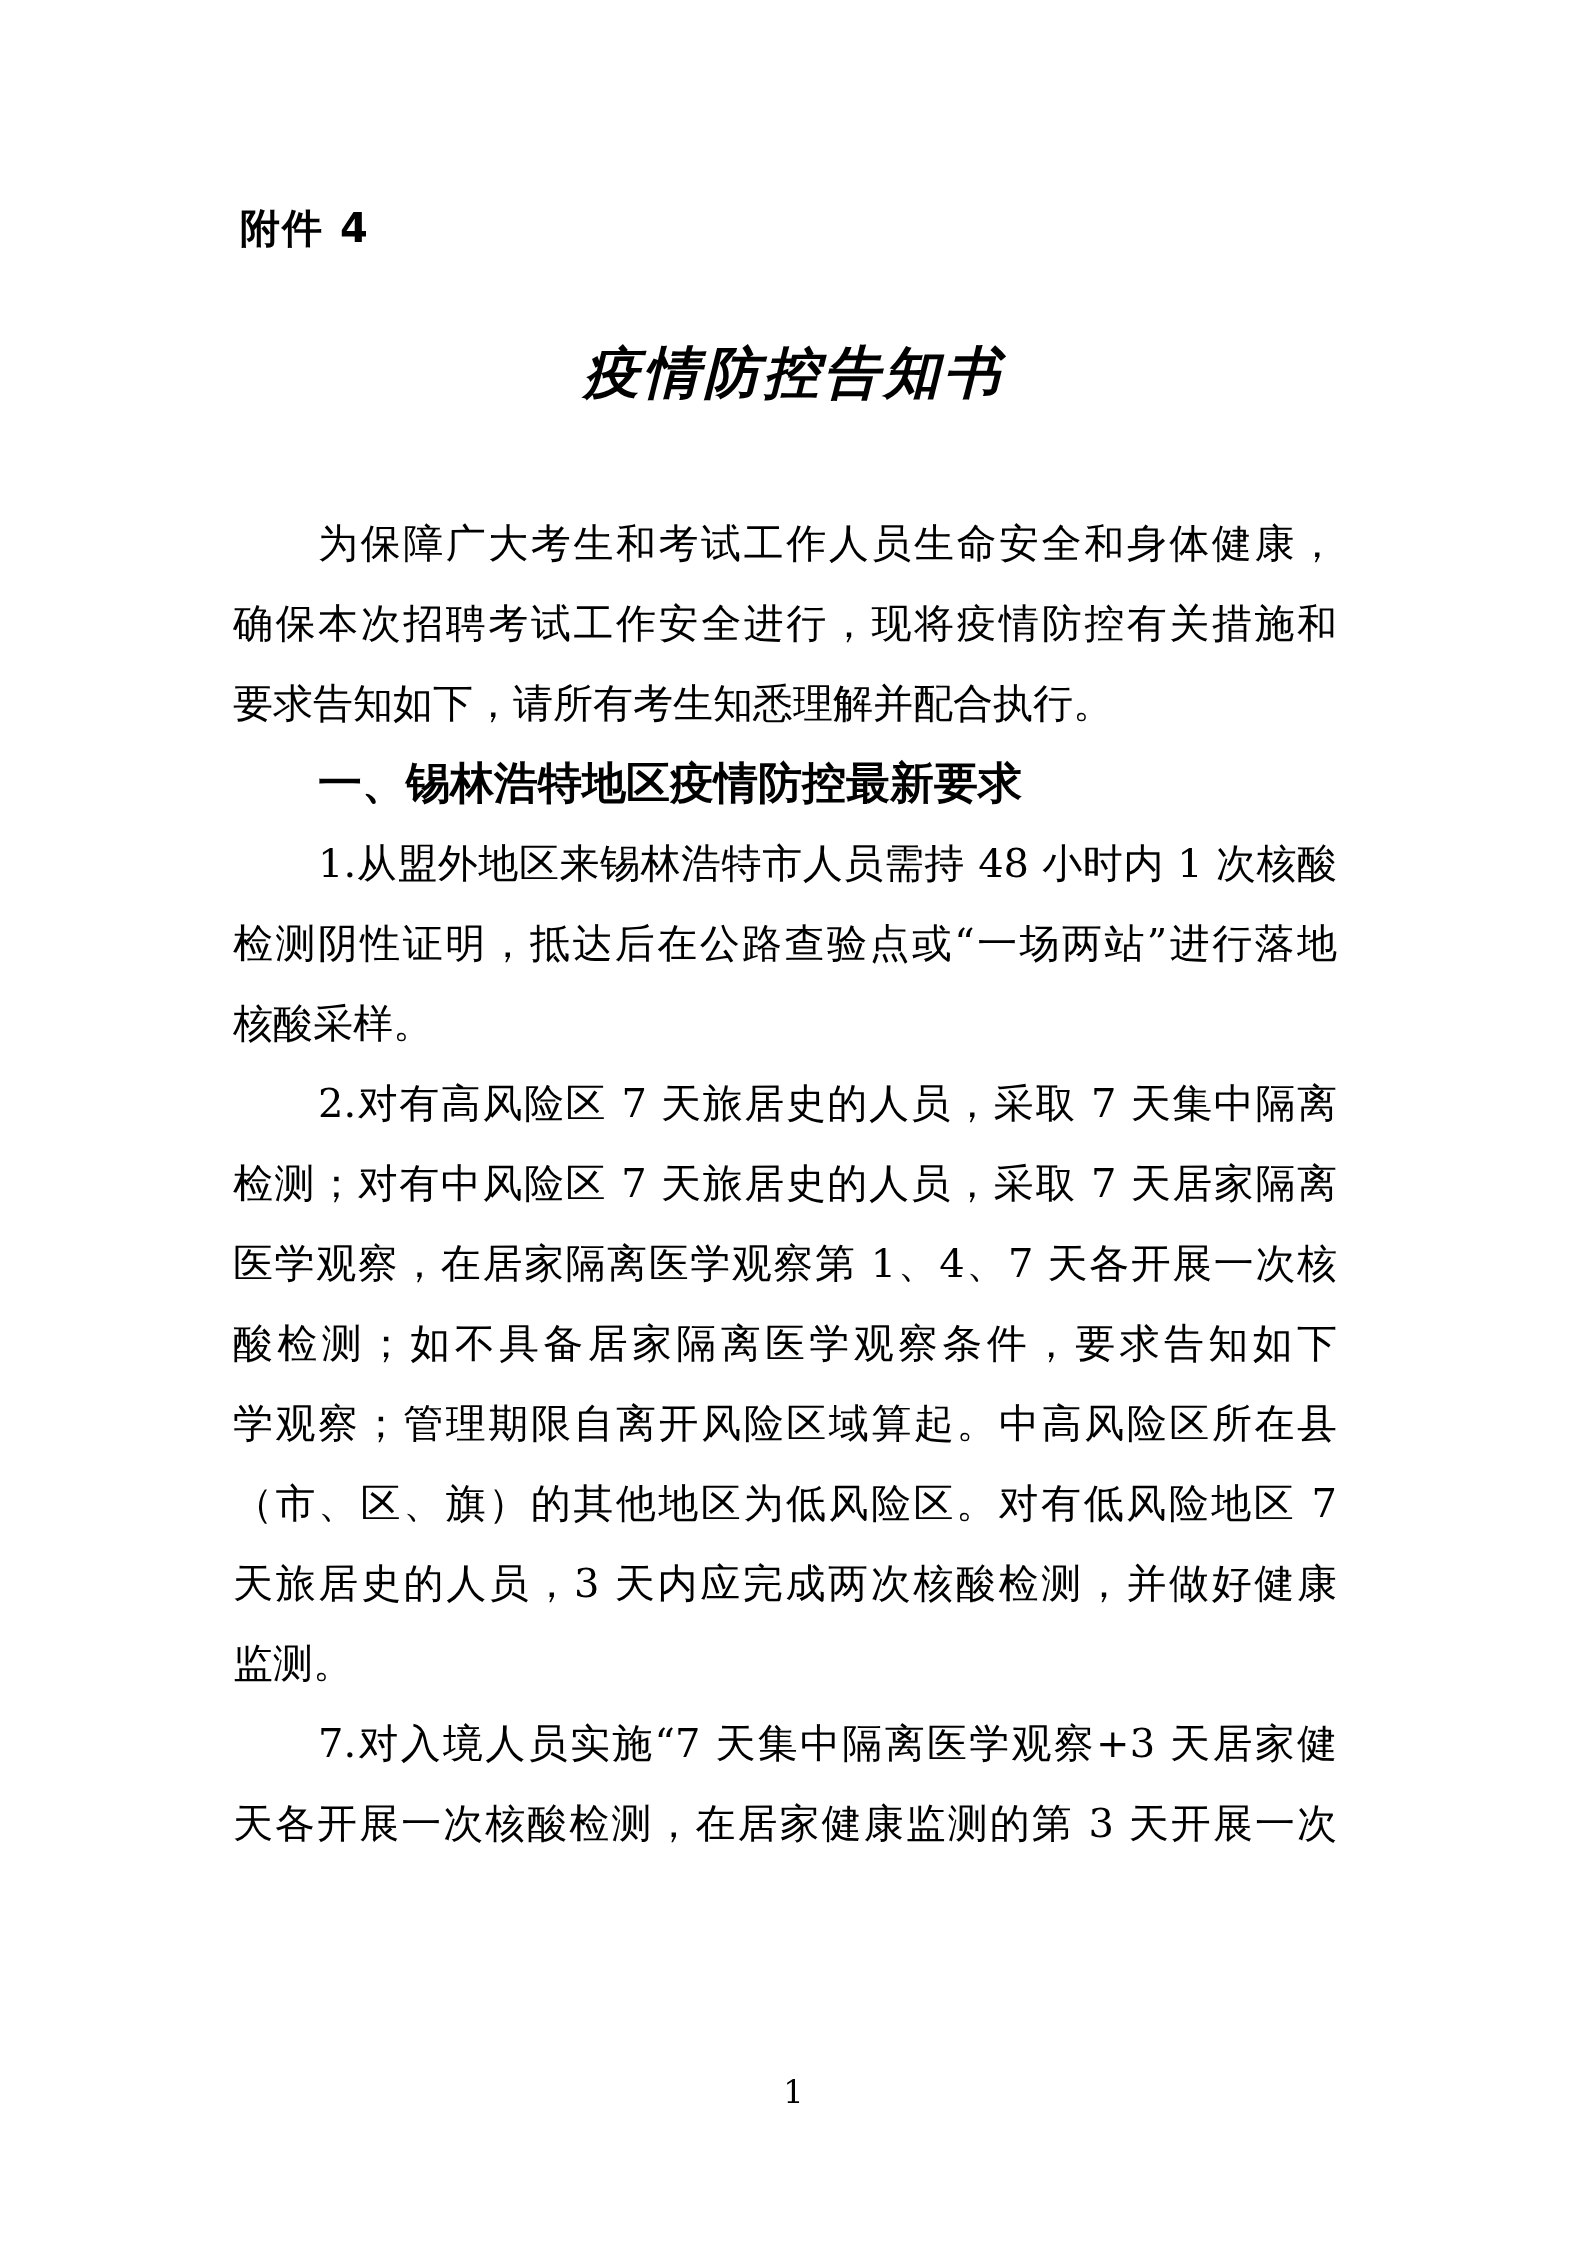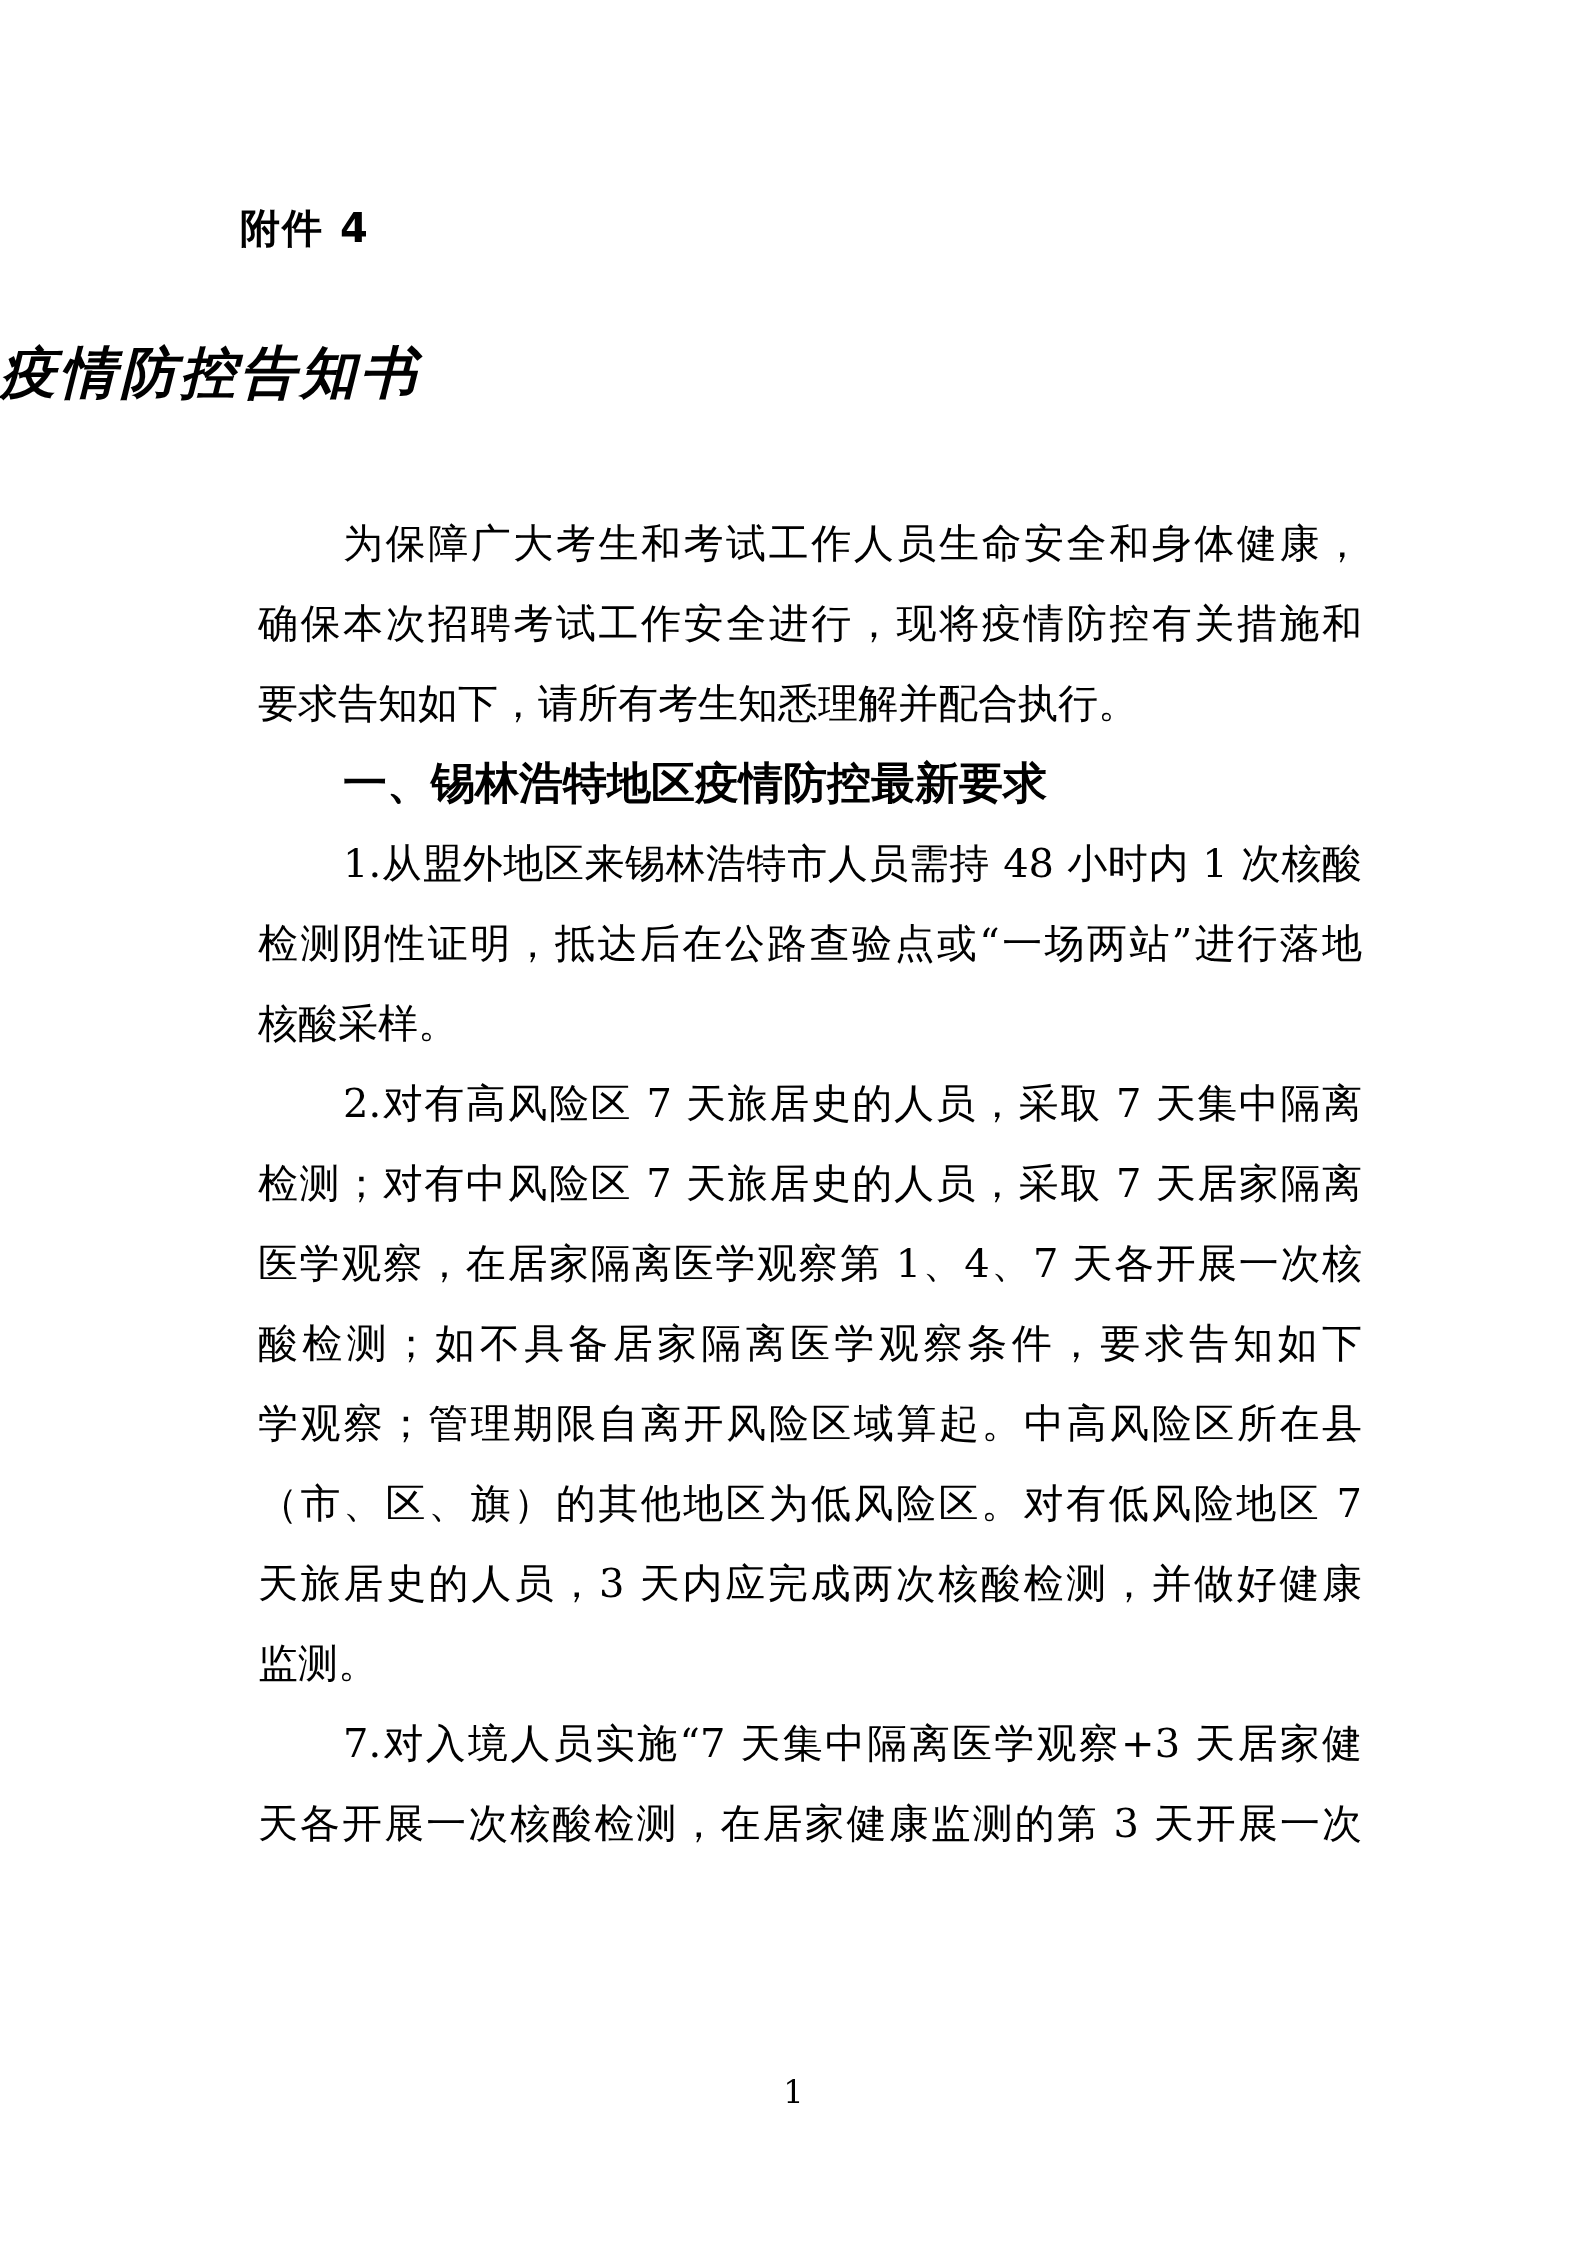--- a/index.html
+++ b/index.html
@@ -25,30 +25,31 @@
     font-size: 40px;
     line-height: 48px;
     letter-spacing: 2px;
     text-align: right;
   }
   .doc-title {
     position: absolute;
     left: 0;
     top: 340px;
     width: 100%;
+    text-align: center;
     font-family: "DejaVu Serif", "Liberation Serif", serif;
     font-weight: bold;
     font-style: italic;
     font-size: 56px;
     line-height: 64px;
     letter-spacing: 4px;
   }
   .doc-body {
     position: absolute;
-    left: 258px;
+    left: 233px;
     top: 503px;
     width: 1104px;
   }
   .line {
     height: 80px;
     line-height: 80px;
     font-size: 40px;
     white-space: nowrap;
     text-align: justify;
     text-align-last: justify;

